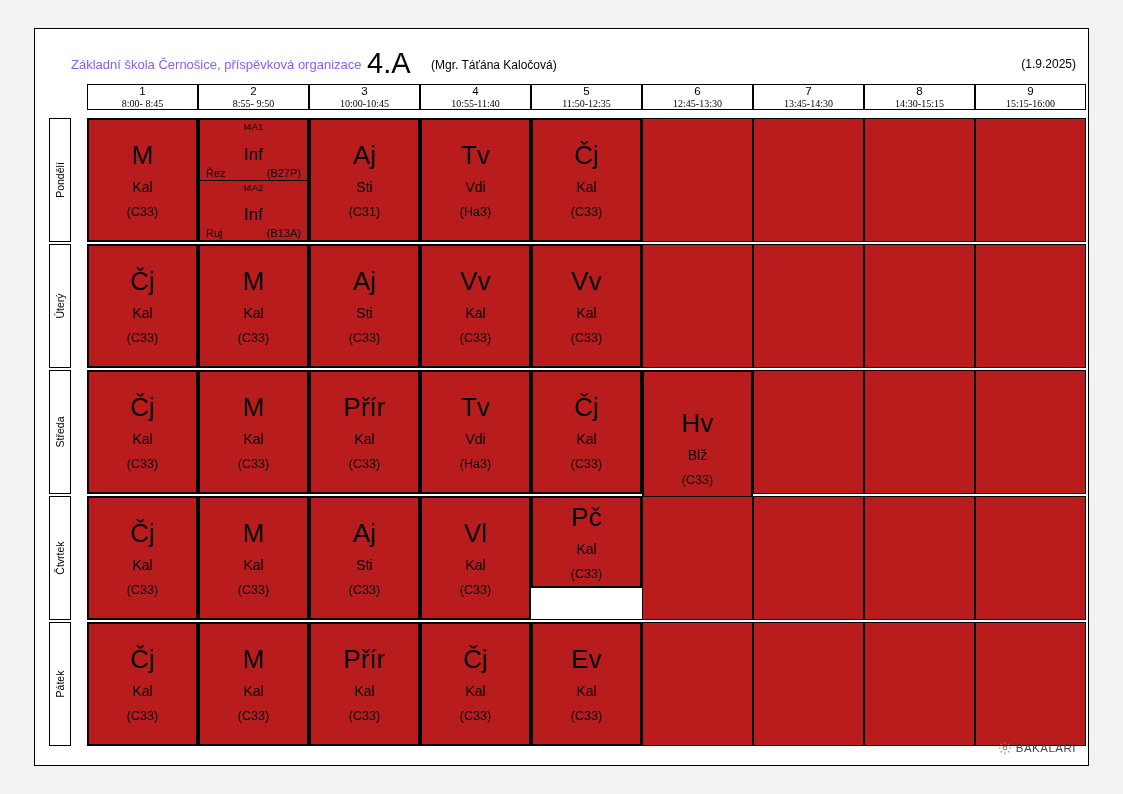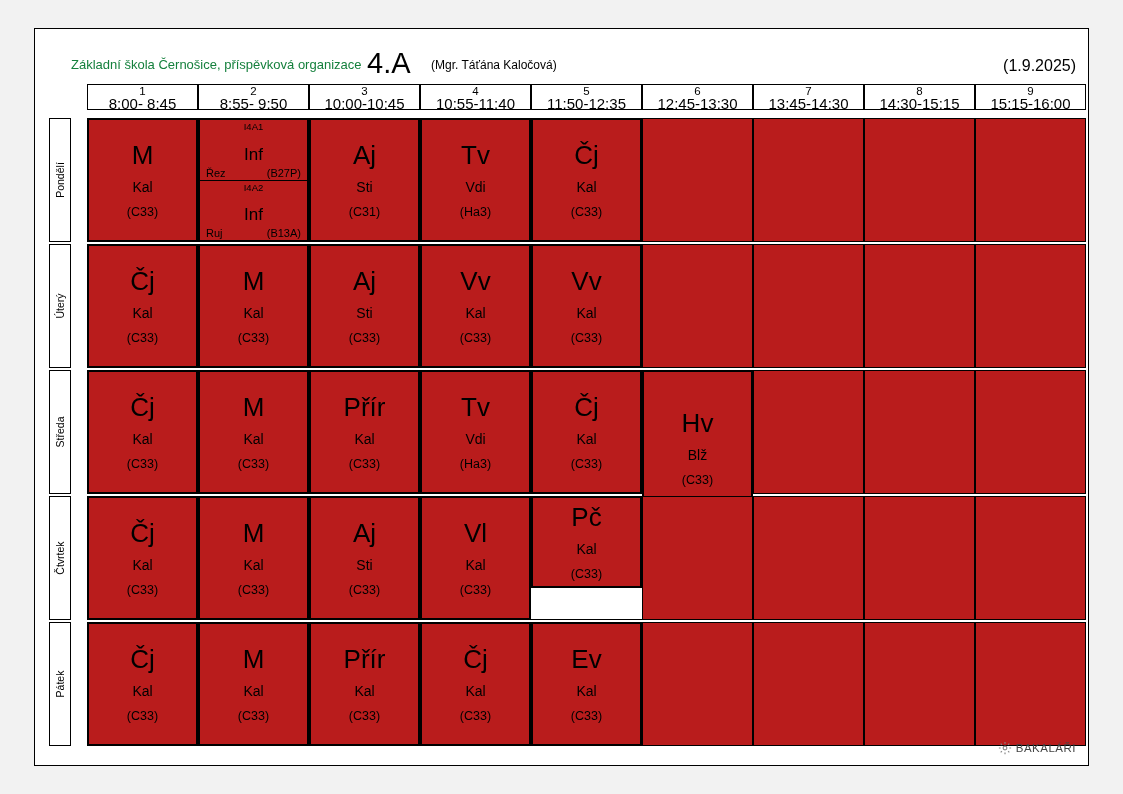--- a/index.html
+++ b/index.html
@@ -30,21 +30,21 @@
     position: absolute;
     left: 0; top: 0;
     width: 100%;
     height: 50px;
   }
   .school {
     position: absolute;
     left: 36px;
     top: 28px;
     font-size: 13px;
-    color: #15803d;
+    color: #8b5cf6;
     white-space: nowrap;
   }
   .classname {
     position: absolute;
     left: 332px;
     top: 18px;
     font-size: 29px;
     font-weight: normal;
     color: #000;
   }
@@ -54,21 +54,21 @@
     top: 29px;
     font-size: 12px;
     color: #000;
     white-space: nowrap;
     text-align: center;
   }
   .validity {
     position: absolute;
     right: 12px;
     top: 28px;
-    font-size: 16px;
+    font-size: 12px;
     color: #000;
   }
   
   .grid {
     position: absolute;
     left: 14px;
     top: 55px;
   }
   .corner-spacer {
     position: absolute;
@@ -85,23 +85,24 @@
     text-align: center;
     background: #fff;
   }
   .hour-head .num {
     font-size: 11.5px;
     line-height: 13px;
     color: #000;
     margin-top: 0px;
   }
   .hour-head .time {
-    font-size: 15px;
+    font-size: 10px;
     line-height: 11px;
     color: #000;
+    font-family: Liberation Serif, serif;
   }
   .day-label {
     position: absolute;
     left: 0;
     width: 22px;
     box-sizing: border-box;
     border: 1px solid #000;
     background: #fff;
   }
   .day-label span {

